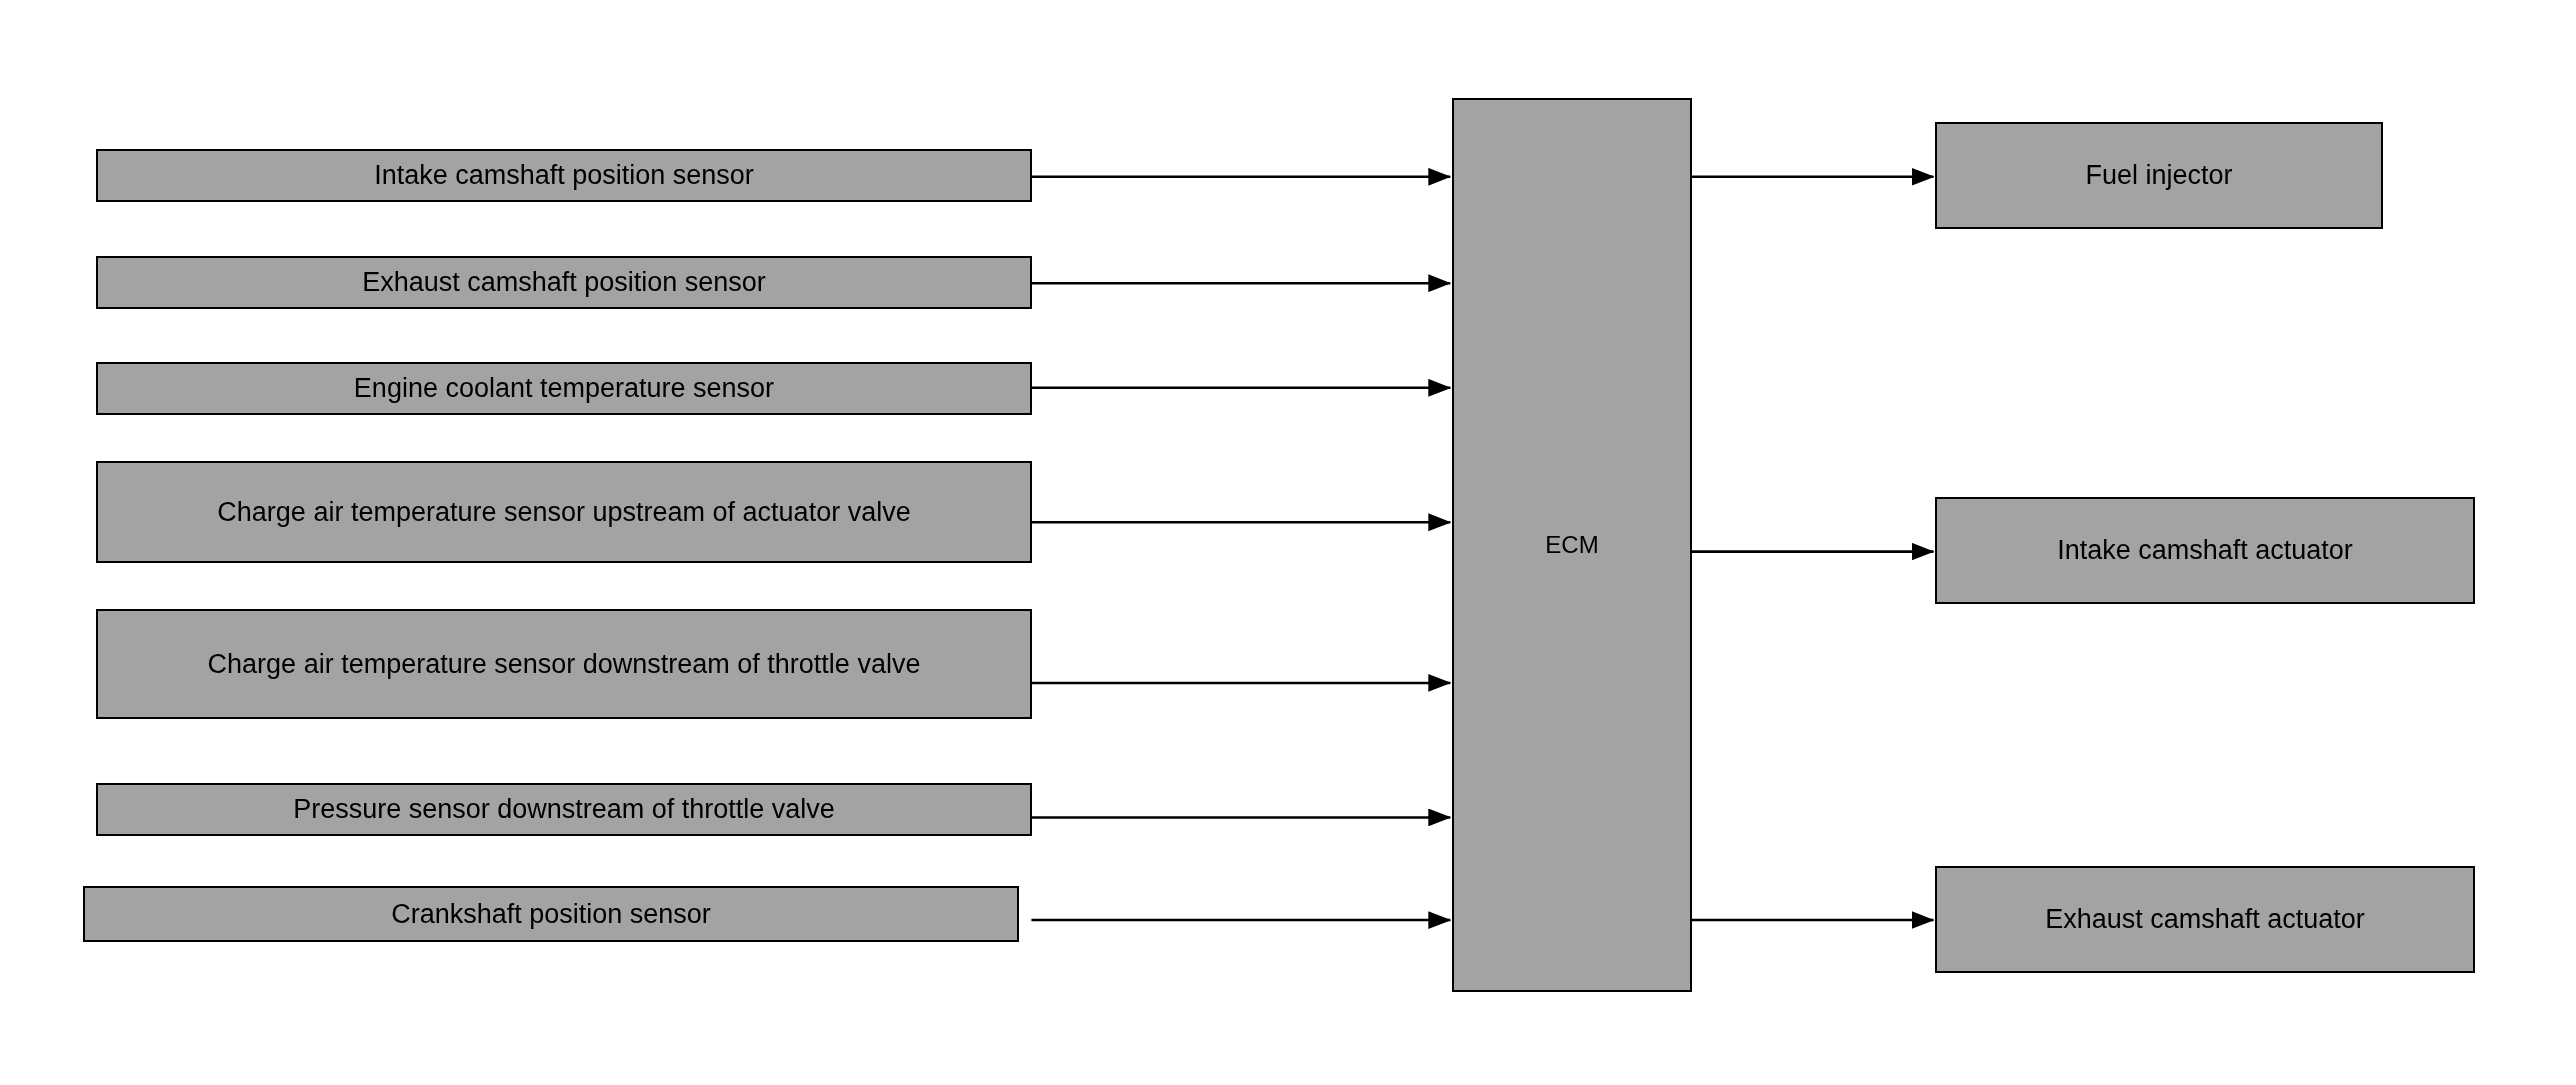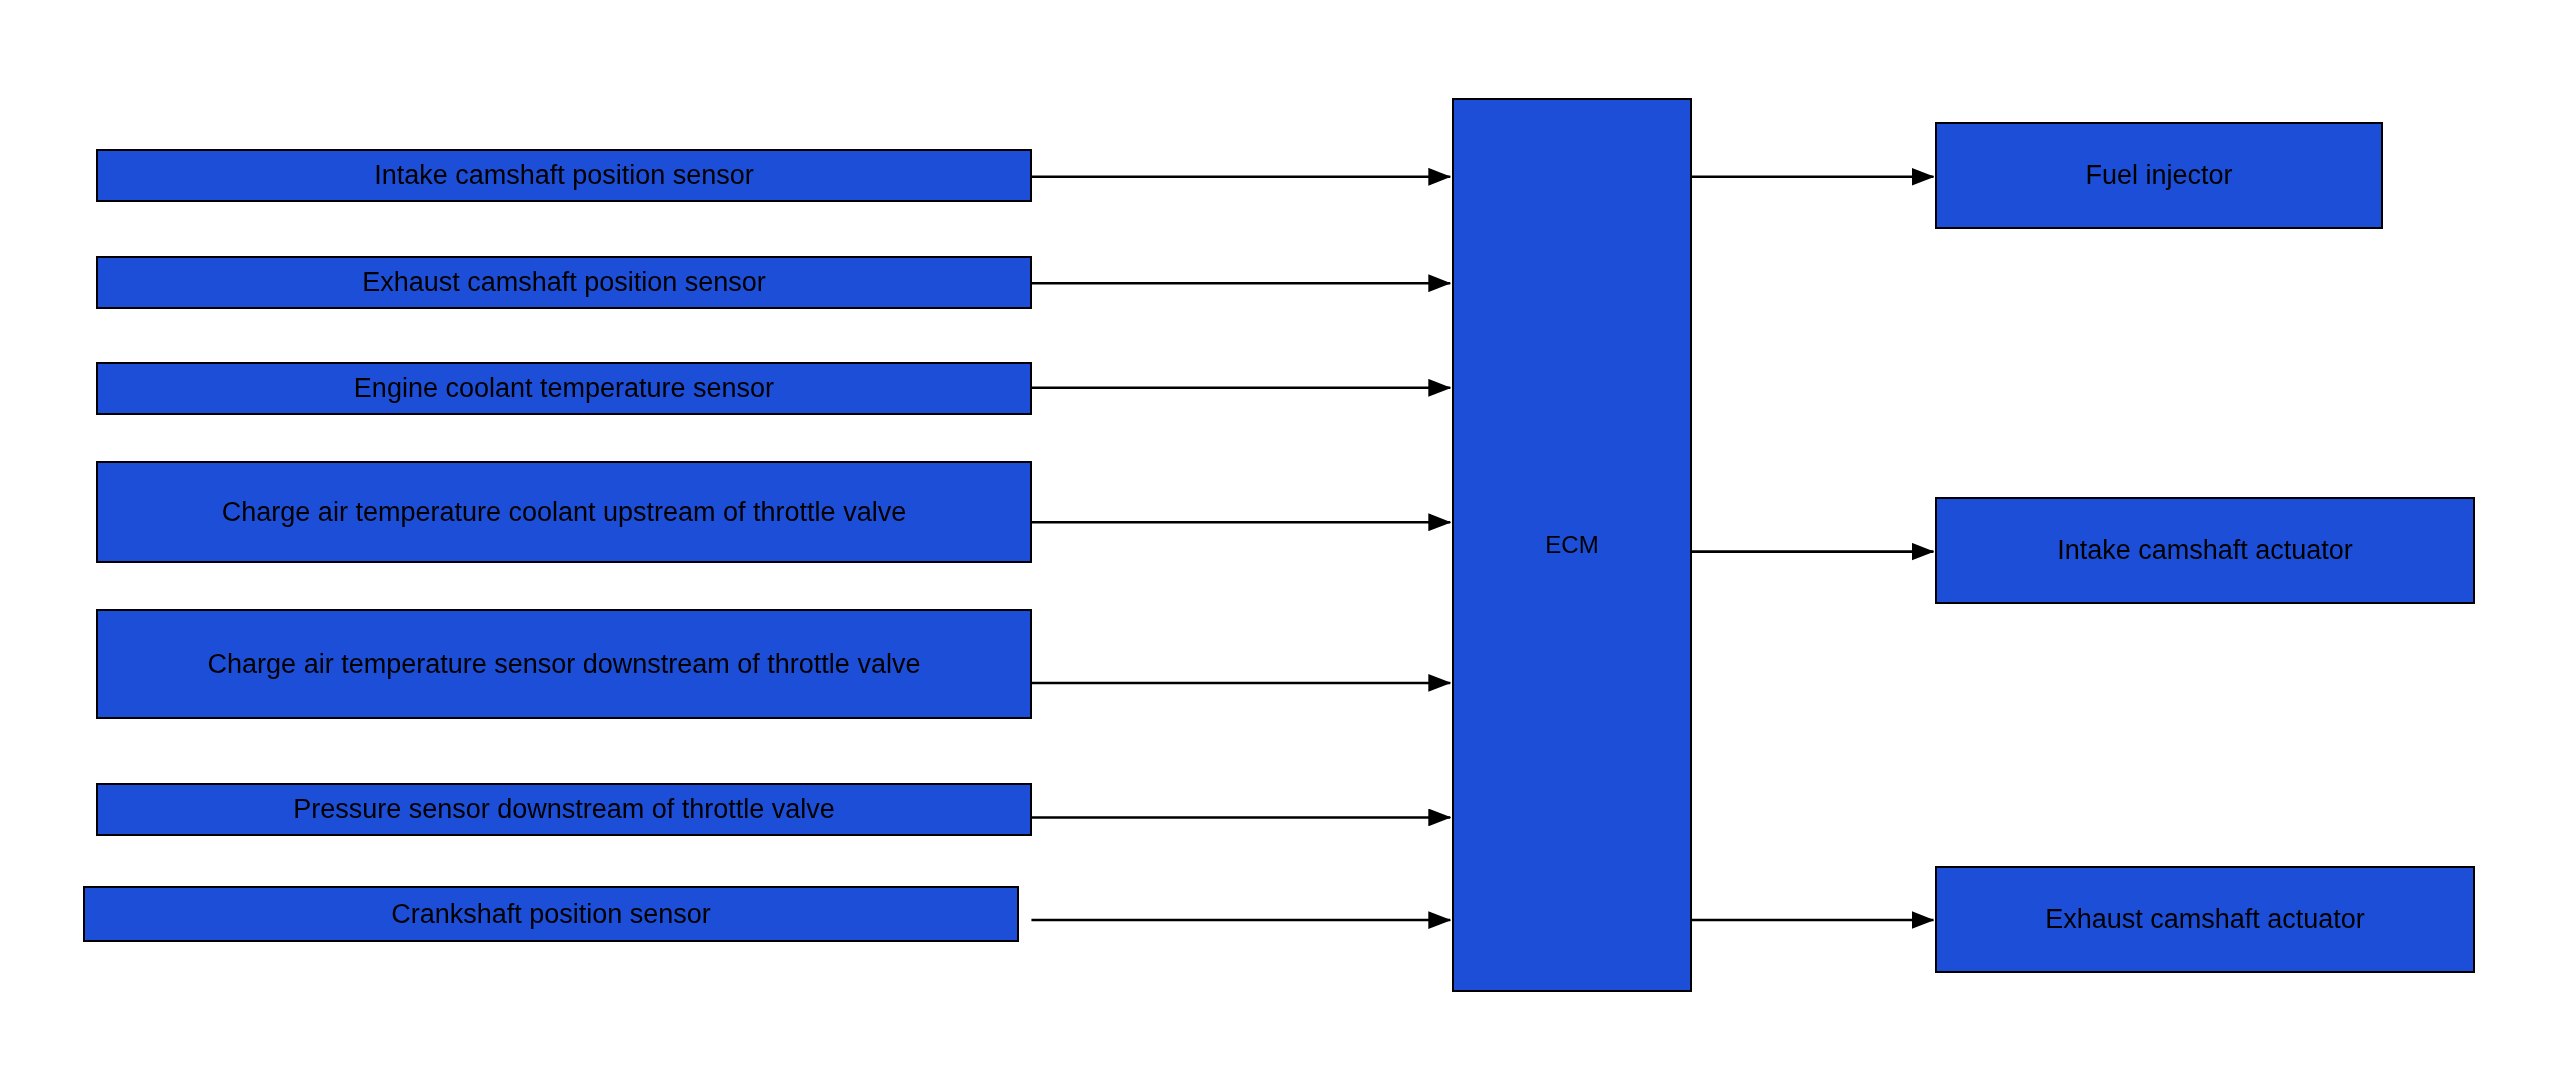--- a/index.html
+++ b/index.html
@@ -22,21 +22,21 @@
     position: absolute;
     left: 0;
     top: 0;
     width: 2576px;
     height: 1086px;
   }
   .node {
     position: absolute;
     box-sizing: border-box;
     border: 2.5px solid #000000;
-    background: #1d4ed8;
+    background: #a3a3a3;
     display: flex;
     align-items: center;
     justify-content: center;
     text-align: center;
     line-height: 1.22;
     font-size: 27px;
     color: #000000;
     padding: 1.3px 9px;
   }
   .node-label {
@@ -79,21 +79,21 @@
       <div class="node" style="left: 96px; top: 149px; width: 936px; height: 53px;">
         <span class="node-label">Intake camshaft position sensor</span>
       </div>
       <div class="node" style="left: 96px; top: 256px; width: 936px; height: 53px;">
         <span class="node-label">Exhaust camshaft position sensor</span>
       </div>
       <div class="node" style="left: 96px; top: 362px; width: 936px; height: 53px;">
         <span class="node-label">Engine coolant temperature sensor</span>
       </div>
       <div class="node" style="left: 96px; top: 461px; width: 936px; height: 102px;">
-        <span class="node-label">Charge air temperature coolant upstream of throttle valve</span>
+        <span class="node-label">Charge air temperature sensor upstream of actuator valve</span>
       </div>
       <div class="node" style="left: 96px; top: 609px; width: 936px; height: 110px;">
         <span class="node-label">Charge air temperature sensor downstream of throttle valve</span>
       </div>
       <div class="node" style="left: 96px; top: 783px; width: 936px; height: 53px;">
         <span class="node-label">Pressure sensor downstream of throttle valve</span>
       </div>
       <div class="node" style="left: 83px; top: 886px; width: 936px; height: 56px;">
         <span class="node-label">Crankshaft position sensor</span>
       </div>

